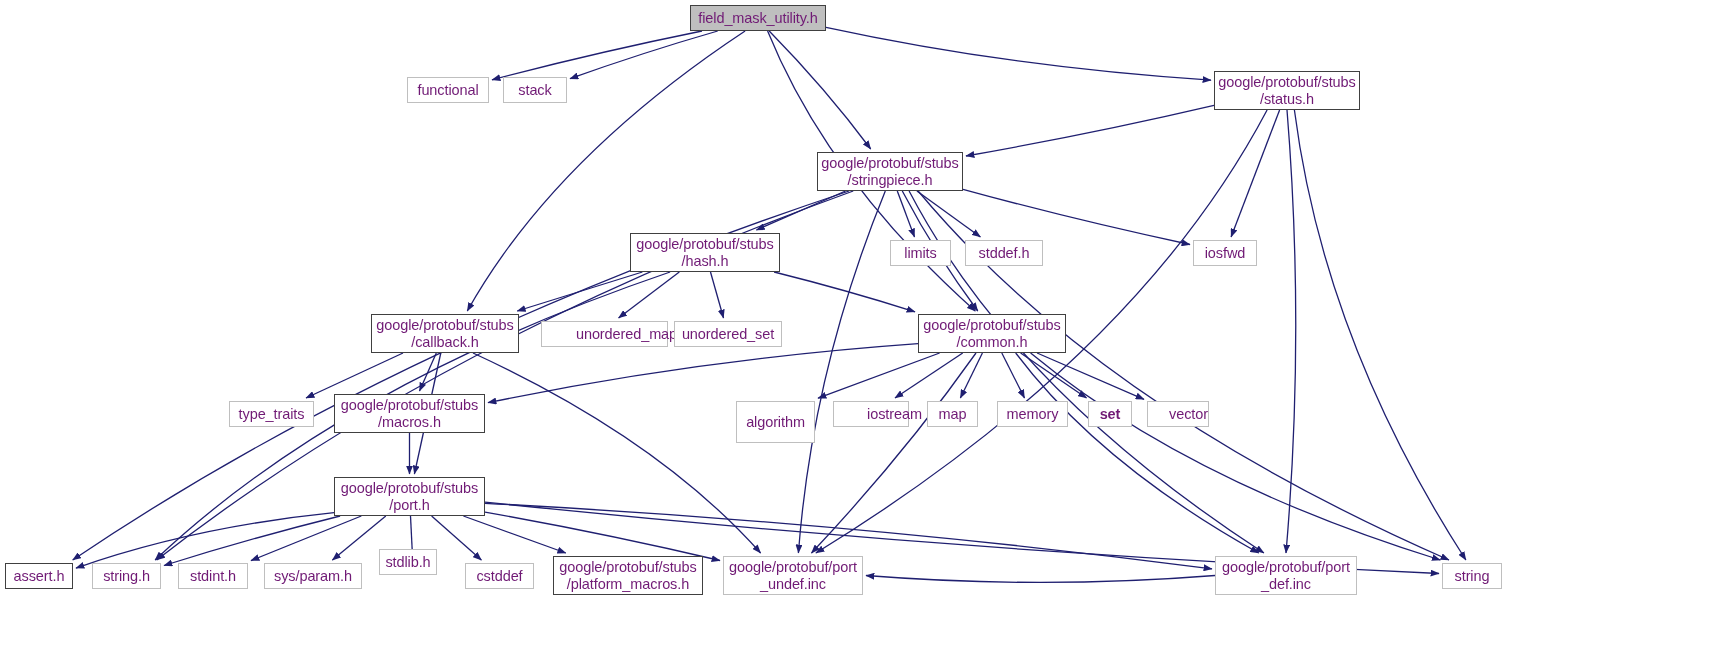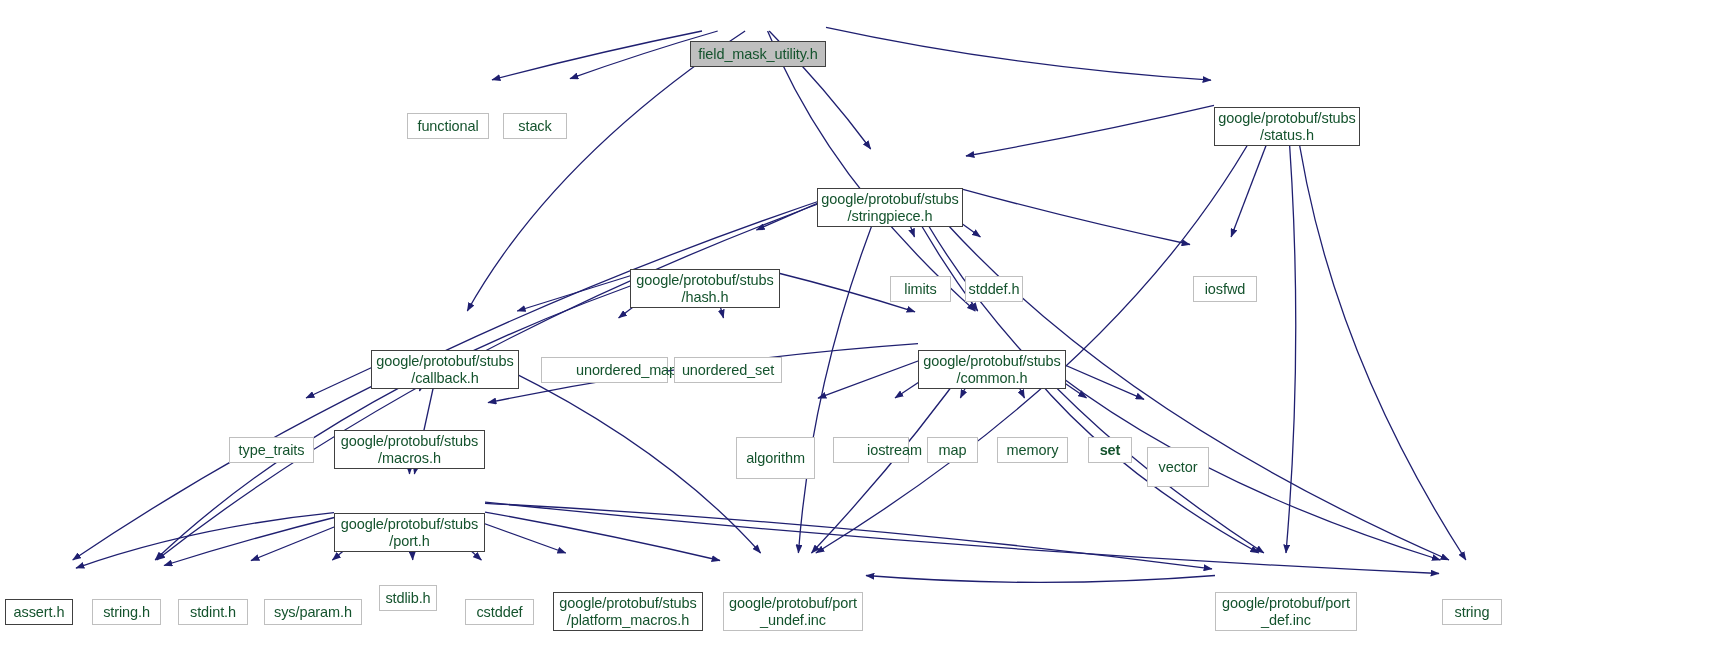--- a/index.html
+++ b/index.html
@@ -29,26 +29,25 @@
   }
   .node {
     position: absolute;
     box-sizing: border-box;
     display: flex;
     align-items: center;
     justify-content: center;
     text-align: center;
     line-height: 1.12;
     font-size: 14.5px;
-    color: #14532d;
+    color: #701a75;
     background: #ffffff;
     border: 1px solid #bfbfbf;
     white-space: pre;
     letter-spacing: -0.1px;
-    margin-top: 36px;
   }
   .node.root {
     background: #bfbfbf;
     border: 1px solid #404040;
   }
   .node.strong {
     border: 1.6px solid #404040;
     align-items: center;
   }
   .node-label {
@@ -124,37 +123,37 @@
       <div class="node root" style="left: 690px; top: 5px; width: 136px; height: 26px;"><span class="node-label">field_mask_utility.h</span></div>
       <div class="node" style="left: 407px; top: 77px; width: 82px; height: 26px;"><span class="node-label">functional</span></div>
       <div class="node" style="left: 503px; top: 77px; width: 64px; height: 26px;"><span class="node-label">stack</span></div>
       <div class="node strong" style="left: 1214px; top: 71px; width: 146px; height: 39px;"><span class="node-label">google/protobuf/stubs
 /status.h</span></div>
       <div class="node strong" style="left: 817px; top: 152px; width: 146px; height: 39px;"><span class="node-label">google/protobuf/stubs
 /stringpiece.h</span></div>
       <div class="node strong" style="left: 630px; top: 233px; width: 150px; height: 39px;"><span class="node-label">google/protobuf/stubs
 /hash.h</span></div>
       <div class="node" style="left: 890px; top: 240px; width: 61px; height: 26px;"><span class="node-label">limits</span></div>
-      <div class="node" style="left: 965px; top: 240px; width: 58px; height: 26px;"><span class="node-label">stddef.h</span></div>
+      <div class="node" style="left: 965px; top: 240px; width: 78px; height: 26px;"><span class="node-label">stddef.h</span></div>
       <div class="node" style="left: 1193px; top: 240px; width: 64px; height: 26px;"><span class="node-label">iosfwd</span></div>
       <div class="node" style="left: 541px; top: 321px; width: 127px; height: 26px; padding-left: 44px;"><span class="node-label">unordered_map</span></div>
       <div class="node" style="left: 674px; top: 321px; width: 108px; height: 26px;"><span class="node-label">unordered_set</span></div>
       <div class="node strong" style="left: 918px; top: 314px; width: 148px; height: 39px;"><span class="node-label">google/protobuf/stubs
 /common.h</span></div>
       <div class="node strong" style="left: 371px; top: 314px; width: 148px; height: 39px;"><span class="node-label">google/protobuf/stubs
 /callback.h</span></div>
       <div class="node" style="left: 229px; top: 401px; width: 85px; height: 26px;"><span class="node-label">type_traits</span></div>
       <div class="node strong" style="left: 334px; top: 394px; width: 151px; height: 39px;"><span class="node-label">google/protobuf/stubs
 /macros.h</span></div>
       <div class="node" style="left: 736px; top: 401px; width: 79px; height: 42px;"><span class="node-label">algorithm</span></div>
       <div class="node" style="left: 833px; top: 401px; width: 76px; height: 26px; padding-left: 47px;"><span class="node-label">iostream</span></div>
       <div class="node" style="left: 927px; top: 401px; width: 51px; height: 26px;"><span class="node-label">map</span></div>
       <div class="node" style="left: 997px; top: 401px; width: 71px; height: 26px;"><span class="node-label">memory</span></div>
       <div class="node" style="left: 1088px; top: 401px; width: 44px; height: 26px; font-weight: bold;"><span class="node-label">set</span></div>
-      <div class="node" style="left: 1147px; top: 411px; width: 62px; height: 40px;"><span class="node-label">vector</span></div>
+      <div class="node" style="left: 1147px; top: 401px; width: 62px; height: 26px; justify-content: flex-end;"><span class="node-label">vector</span></div>
       <div class="node strong" style="left: 334px; top: 477px; width: 151px; height: 39px;"><span class="node-label">google/protobuf/stubs
 /port.h</span></div>
       <div class="node strong" style="left: 5px; top: 563px; width: 68px; height: 26px;"><span class="node-label">assert.h</span></div>
       <div class="node" style="left: 92px; top: 563px; width: 69px; height: 26px; text-align: right;"><span class="node-label">string.h</span></div>
       <div class="node" style="left: 178px; top: 563px; width: 70px; height: 26px;"><span class="node-label">stdint.h</span></div>
       <div class="node" style="left: 264px; top: 563px; width: 98px; height: 26px;"><span class="node-label">sys/param.h</span></div>
       <div class="node" style="left: 379px; top: 549px; width: 58px; height: 26px;"><span class="node-label">stdlib.h</span></div>
       <div class="node" style="left: 465px; top: 563px; width: 69px; height: 26px;"><span class="node-label">cstddef</span></div>
       <div class="node strong" style="left: 553px; top: 556px; width: 150px; height: 39px;"><span class="node-label">google/protobuf/stubs
 /platform_macros.h</span></div>

